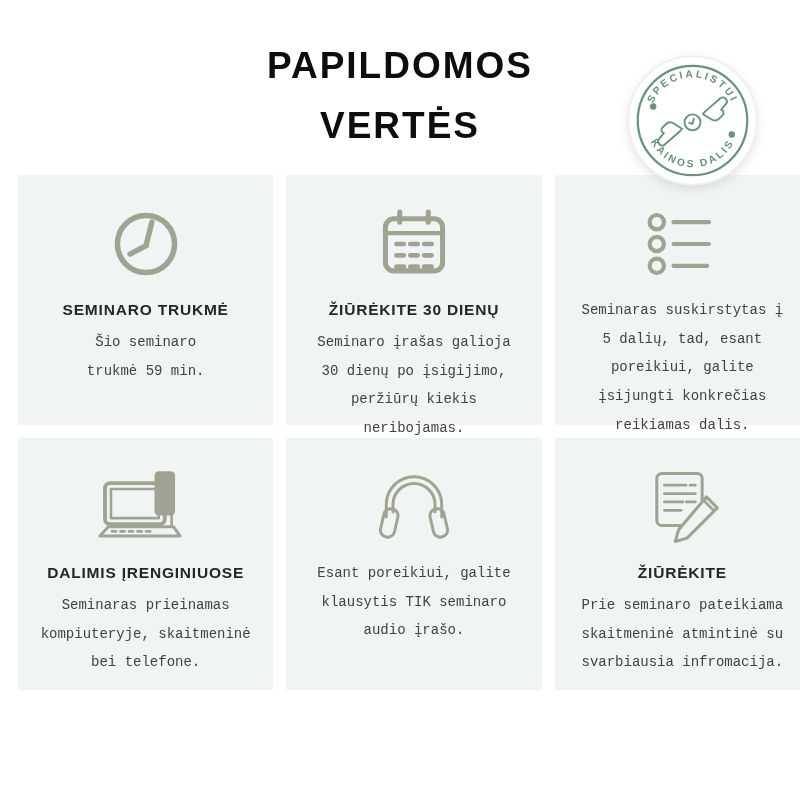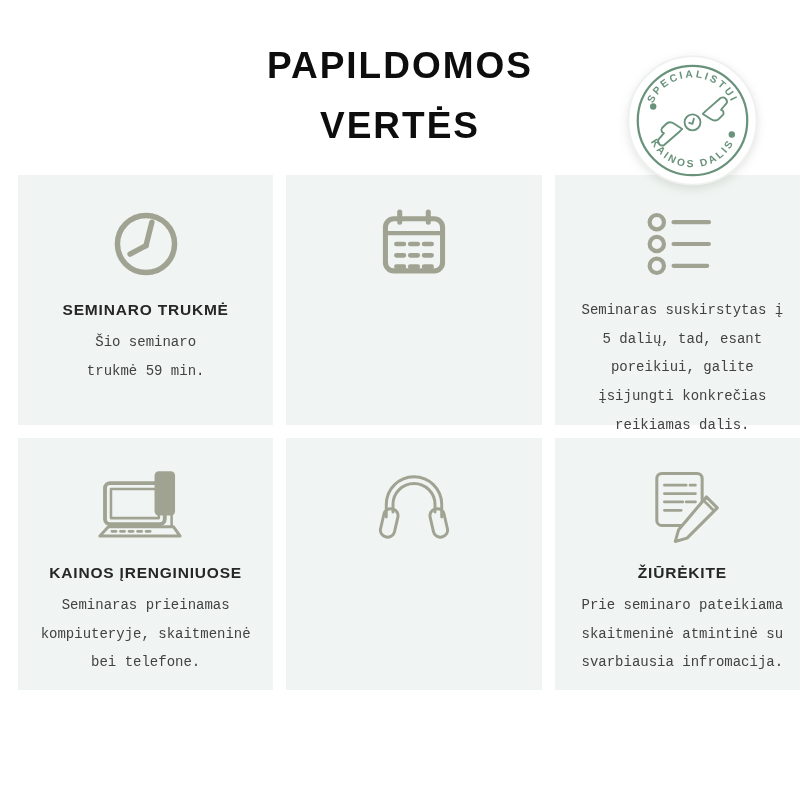--- a/index.html
+++ b/index.html
@@ -126,20 +126,22 @@
           <path d="M17 37 H83" stroke-width="5"></path>
           <path d="M33 12 V24 M67 12 V24" stroke-width="6"></path>
           <g stroke-width="5.5">
             <path d="M29 50 h9 M45.5 50 h9 M62 50 h9"></path>
             <path d="M29 63.5 h9 M45.5 63.5 h9 M62 63.5 h9"></path>
             <path d="M29 77 h9 M45.5 77 h9 M62 77 h9"></path>
           </g>
         </g>
       </svg>
     </div>
+    <h2 class="card-title">ŽIŪRĖKITE 30 DIENŲ</h2>
+    <p class="card-desc">Seminaro įrašas galioja 30 dienų po įsigijimo, peržiūrų kiekis neribojamas.</p>
   </section>
 
   <section class="card">
     <div class="icon-wrap">
       <svg viewBox="0 0 100 100" width="84" height="84">
         <g class="ic" stroke-width="5">
           <circle cx="20" cy="24" r="8.5"></circle>
             <path d="M40 24 H82"></path>
           <circle cx="20" cy="50" r="8.5"></circle>
             <path d="M40 50 H82"></path>
@@ -157,35 +159,36 @@
         <g class="ic">
           <rect x="8" y="20" width="70" height="48" rx="6" stroke-width="4.5"></rect>
           <rect x="15" y="27" width="56" height="34" stroke-width="3"></rect>
           <path d="M86 56 V71" stroke-width="3"></path>
           <path d="M2 82 L96 82 L88 71 L12 71 Z" stroke-width="3.5"></path>
           <path d="M16 76.5 h5 M26 76.5 h5 M36 76.5 h5 M46 76.5 h5 M56 76.5 h5" stroke-width="3"></path>
           <rect x="66" y="6" width="24" height="52" rx="5" fill="#a0a392" stroke="none"></rect>
         </g>
       </svg>
     </div>
-    <h2 class="card-title">KAINOS ĮRENGINIUOSE</h2>
+    <h2 class="card-title">DALIMIS ĮRENGINIUOSE</h2>
     <p class="card-desc">Seminaras prieinamas kompiuteryje, skaitmeninė bei telefone.</p>
   </section>
 
   <section class="card">
     <div class="icon-wrap">
       <svg viewBox="0 0 100 100" width="84" height="84">
         <g class="ic" stroke-width="3.5">
           <path d="M17 62 V47 a33 33 0 0 1 66 0 V62"></path>
           <path d="M25 56 v-9 a25 25 0 0 1 50 0 v9"></path>
           <rect x="12" y="52" width="17" height="34" rx="8" transform="rotate(13 20.5 69)"></rect>
           <rect x="71" y="52" width="17" height="34" rx="8" transform="rotate(-13 79.5 69)"></rect>
         </g>
       </svg>
     </div>
+    <p class="card-desc">Esant poreikiui, galite klausytis TIK seminaro audio įrašo.</p>
   </section>
 
   <section class="card">
     <div class="icon-wrap">
       <svg viewBox="0 0 100 100" width="84" height="84">
         <g class="ic" stroke-width="3.2">
           <rect x="20" y="10" width="54" height="62" rx="6" stroke-width="3.6"></rect>
           <path d="M29 24 h26 M59.5 24 h6.5"></path>
           <path d="M29 34 h37"></path>
           <path d="M29 44 h22 M55 44 h11"></path>

